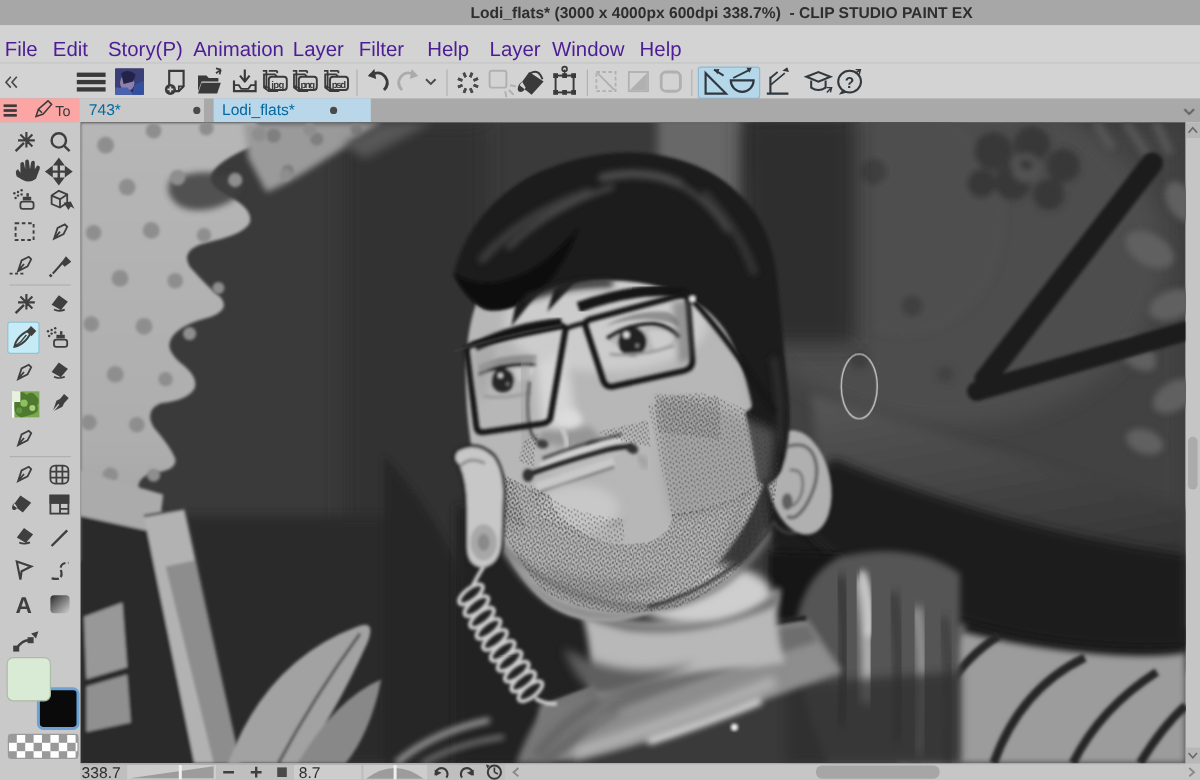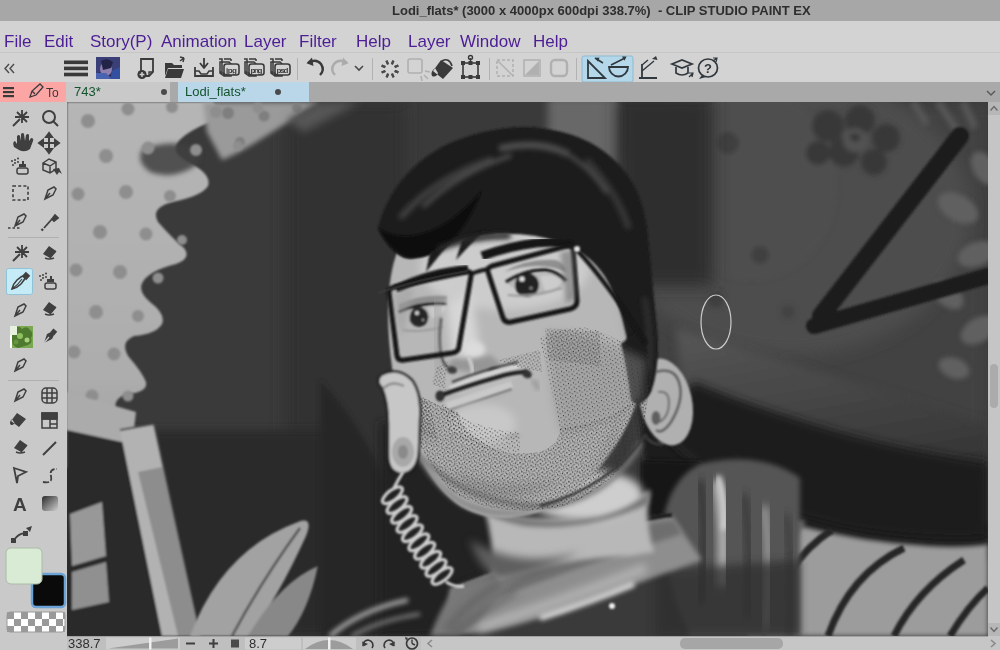--- a/index.html
+++ b/index.html
@@ -6,21 +6,21 @@
  font-family:"Liberation Sans",sans-serif;-webkit-font-smoothing:antialiased;}
 #app{position:relative;width:1000px;height:650px;background:#c9c9c9;}
 .abs{position:absolute;}
 #titlebar{left:0;top:0;width:1000px;height:21px;background:#a7a7a7;font-weight:bold;}
 #titletext{left:392px;top:3px;font-size:13px;color:#2e2e2e;white-space:pre;}
 #menubar{left:0;top:21px;width:1000px;height:31px;background:#d3d3d3;}
 .mi{position:absolute;top:11px;font-size:17px;color:#4c1d95;}
 #toolbar{left:0;top:52px;width:1000px;height:30px;background:#d3d3d3;border-top:1px solid #c6c6c6;}
 #tabrow{left:0;top:82px;width:1000px;height:20px;background:#a9a9a9;}
 #panelhead{left:0;top:82px;width:66px;height:20px;background:#fca5a5;}
-.tab{position:absolute;top:82px;height:20px;font-size:13px;color:#14532d;}
+.tab{position:absolute;top:82px;height:20px;font-size:13px;color:#0369a1;}
 #tab1{left:66px;width:104px;background:#c9c9c9;}
 #tab2{left:178px;width:131px;background:#b9d7e9;}
 .tabdot{position:absolute;top:7px;width:6px;height:6px;border-radius:3px;background:#4a4a4a;}
 #strip{left:0;top:102px;width:67px;height:548px;background:#c9c9c9;}
 #statusbar{left:67px;top:636px;width:933px;height:14px;background:#c0c0c0;}
 #canvaswrap{left:67px;top:102px;width:921px;height:534px;background:#3e3e3e;}
 #vscroll{left:988px;top:102px;width:12px;height:534px;background:#c5c5c5;}
 svg{display:block;}
 </style>
 </head>

